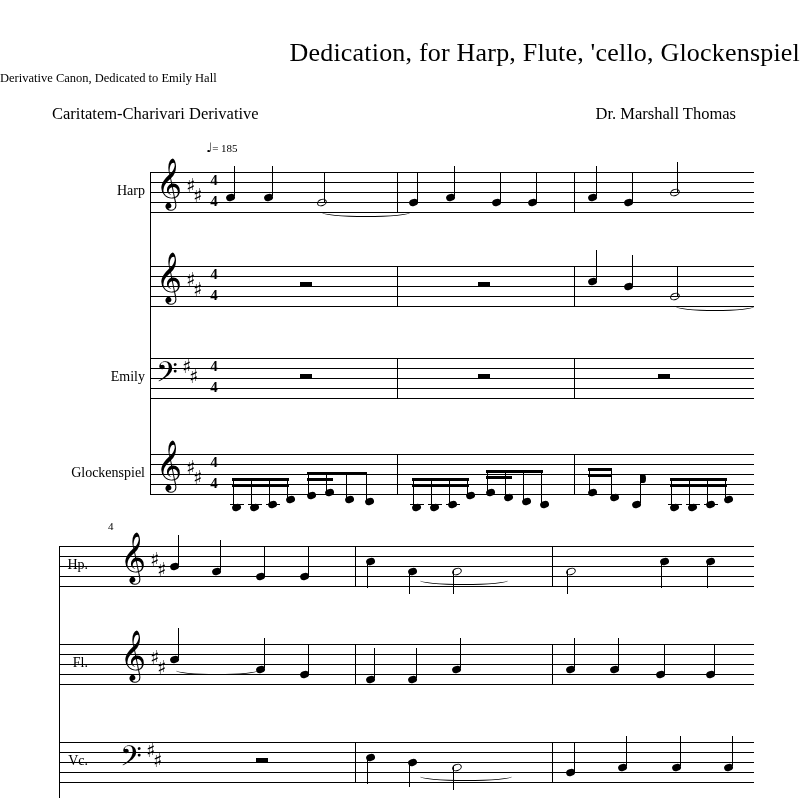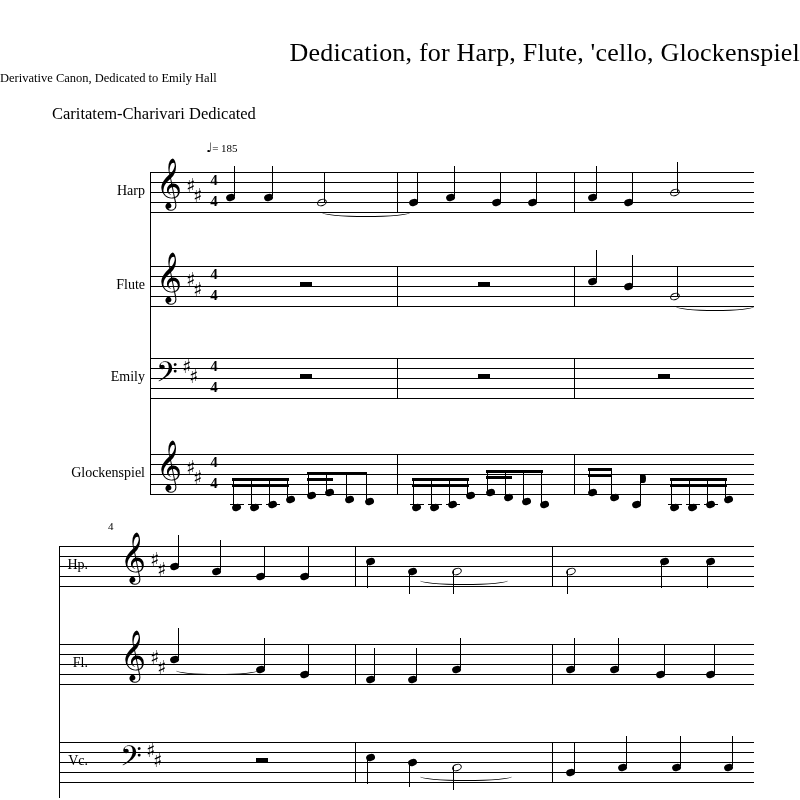--- a/index.html
+++ b/index.html
@@ -200,21 +200,22 @@
     height: 8px;
   }
 </style>
 </head>
 <body>
 
 <div class="page">
 
   <div class="title">Dedication, for Harp, Flute, 'cello, Glockenspiel</div>
   <div class="subtitle">Derivative Canon, Dedicated to Emily Hall</div>
-  <div class="credit-left">Caritatem-Charivari Dedicated</div>
+  <div class="credit-left">Caritatem-Charivari Derivative</div>
+  <div class="credit-right">Dr. Marshall Thomas</div>
 
   <div class="tempo" style="left:206px; top:140px;">
     <span style="font-family:'DejaVu Sans',sans-serif; font-size:13px;">♩</span><span>= 185</span>
   </div>
 
   <div class="system">
 
     <div class="brace-line" style="top:172px; height:322px;"></div>
 
     <div class="staff" style="top:172px;">
@@ -264,23 +265,20 @@
     </div>
 
     <div class="staff" style="top:266px;">
       <div class="lines">
           <i></i>
           <i></i>
           <i></i>
           <i></i>
           <i></i>
         </div>
-      <div class="instr-wrap">
-        <div class="instr-label">Flute</div>
-      </div>
       <div class="clef treble">𝄞</div>
       <div class="keysig" style="left:186px; top:4px;">♯</div>
       <div class="keysig" style="left:193px; top:14px;">♯</div>
       <div class="timesig">
         <span>4</span><br>
         <span>4</span>
       </div>
       <div class="rest-half" style="left:300px; top:16px;"></div>
       <div class="barline" style="left:397px; top:0; height:40px;"></div>
       <div class="rest-half" style="left:478px; top:16px;"></div>

